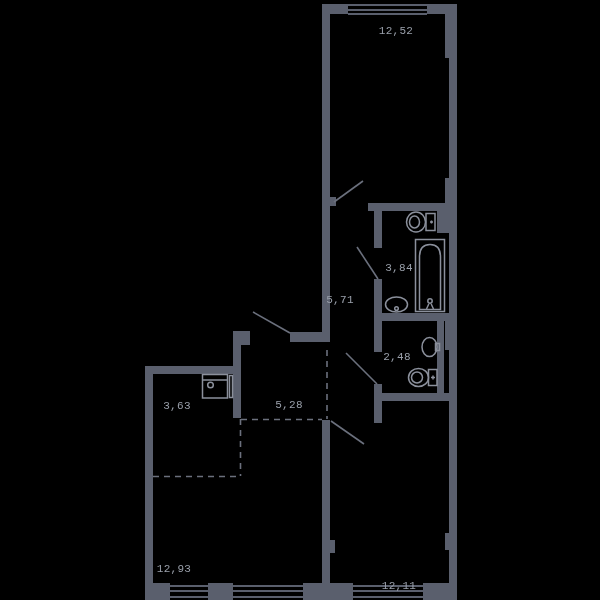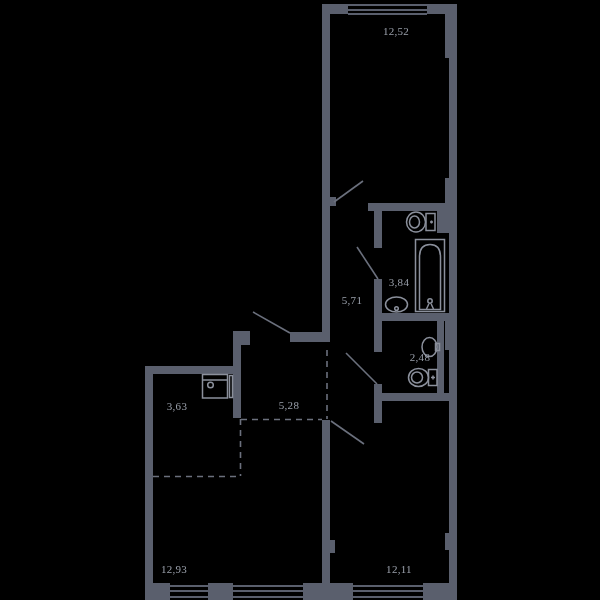--- a/index.html
+++ b/index.html
@@ -4,34 +4,34 @@
 <style>
   :root{
     --bg:#000000;
     --wall:#5a5f6d;
     --label:#9aa0ab;
     --fixture:#8b909c;
     --door:#6b707d;
   }
   html,body{margin:0;padding:0;background:var(--bg);}
   #stage{position:relative;width:583px;height:600px;background:var(--bg);overflow:hidden;
-         font-family:Liberation Serif, serif;}
+         font-family:Liberation Mono, monospace;}
   #plan-svg{position:absolute;left:0;top:0;}
   .room-label{
     position:absolute;transform:translate(-50%,-50%);
     color:var(--label);font-size:11px;letter-spacing:0.3px;white-space:nowrap;
   }
   .lbl-0{left:396px;top:31px;}
-  .lbl-1{left:399px;top:282px;}
-  .lbl-2{left:352px;top:300px;}
-  .lbl-3{left:420px;top:357px;}
+  .lbl-1{left:399px;top:268px;}
+  .lbl-2{left:340px;top:300px;}
+  .lbl-3{left:397px;top:357px;}
   .lbl-4{left:289px;top:405px;}
   .lbl-5{left:177px;top:406px;}
   .lbl-6{left:174px;top:569px;}
-  .lbl-7{left:399px;top:569px;}
+  .lbl-7{left:399px;top:586px;}
   .wall{fill:var(--wall);}
   .winline{fill:var(--wall);}
   .door{stroke:var(--door);stroke-width:1.6;fill:none;}
   .dash{stroke:var(--door);stroke-width:1.6;fill:none;stroke-dasharray:6 5;}
   .fix{stroke:var(--fixture);stroke-width:1.5;fill:none;}
 </style>
 </head>
 <body>
 
 <div id="stage">

